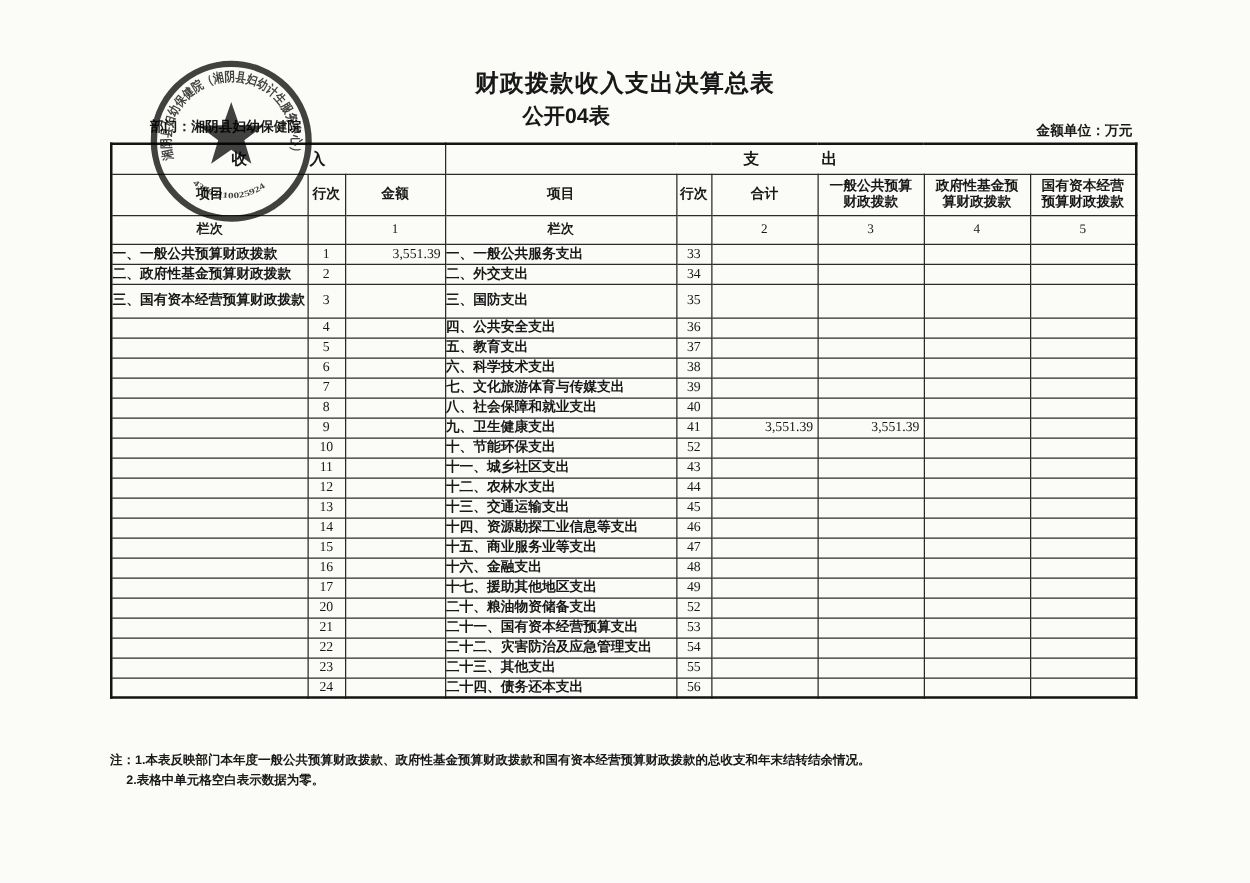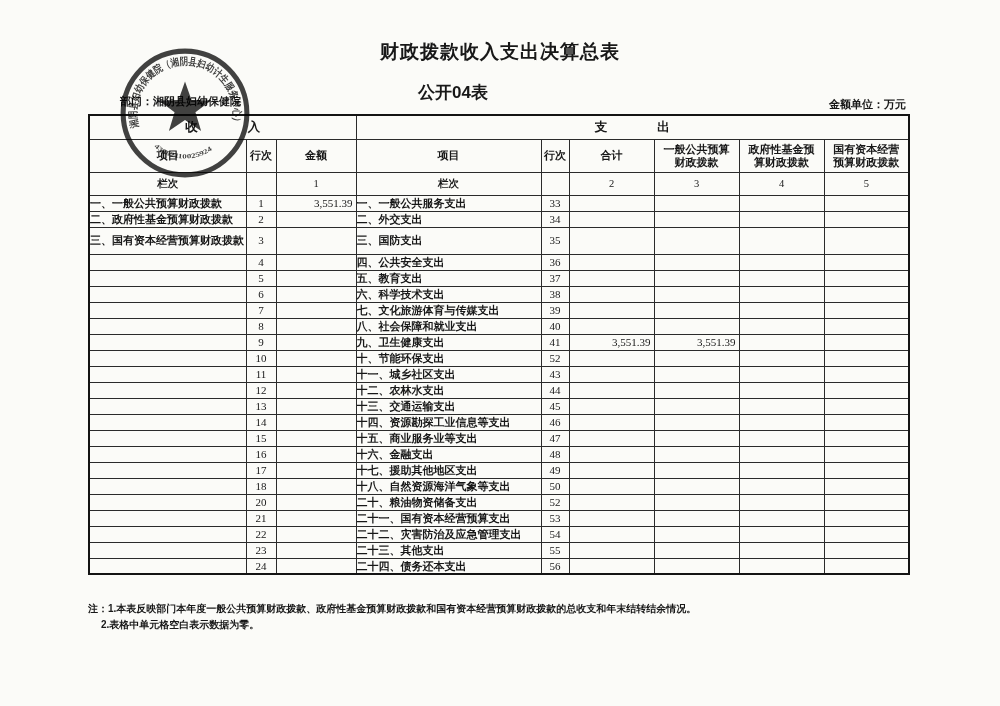--- a/index.html
+++ b/index.html
@@ -4,21 +4,21 @@
 <style>
   html,body { margin:0; padding:0; }
   body {
     width:1000px; height:706px; position:relative;
     background:#fbfbf8;
     font-family:"Liberation Sans", sans-serif;
     color:#181818;
     overflow:hidden;
   }
   .page-title {
-    position:absolute; top:39px; left:0; width:1000px;
+    position:absolute; top:54px; left:0; width:1000px;
     text-align:center; font-size:19px; font-weight:bold; letter-spacing:1px;
   }
   .table-code {
     position:absolute; top:81px; left:0; width:906px;
     text-align:center; font-size:17px; font-weight:bold;
   }
   .unit-label {
     position:absolute; top:97px; left:0; width:906px;
     text-align:right; font-size:11px; font-weight:bold;
   }
@@ -297,31 +297,20 @@
     <td class="num r"></td>
     <td class="item">十七、援助其他地区支出</td>
     <td class="num c">49</td>
     <td class="num r"></td>
     <td class="num r"></td>
     <td class="num r"></td>
     <td class="num r"></td>
   </tr>
       <tr>
     <td class="item"></td>
-    <td class="num c">18</td>
-    <td class="num r"></td>
-    <td class="item">十八、自然资源海洋气象等支出</td>
-    <td class="num c">50</td>
-    <td class="num r"></td>
-    <td class="num r"></td>
-    <td class="num r"></td>
-    <td class="num r"></td>
-  </tr>
-      <tr>
-    <td class="item"></td>
     <td class="num c">20</td>
     <td class="num r"></td>
     <td class="item">二十、粮油物资储备支出</td>
     <td class="num c">52</td>
     <td class="num r"></td>
     <td class="num r"></td>
     <td class="num r"></td>
     <td class="num r"></td>
   </tr>
       <tr>

